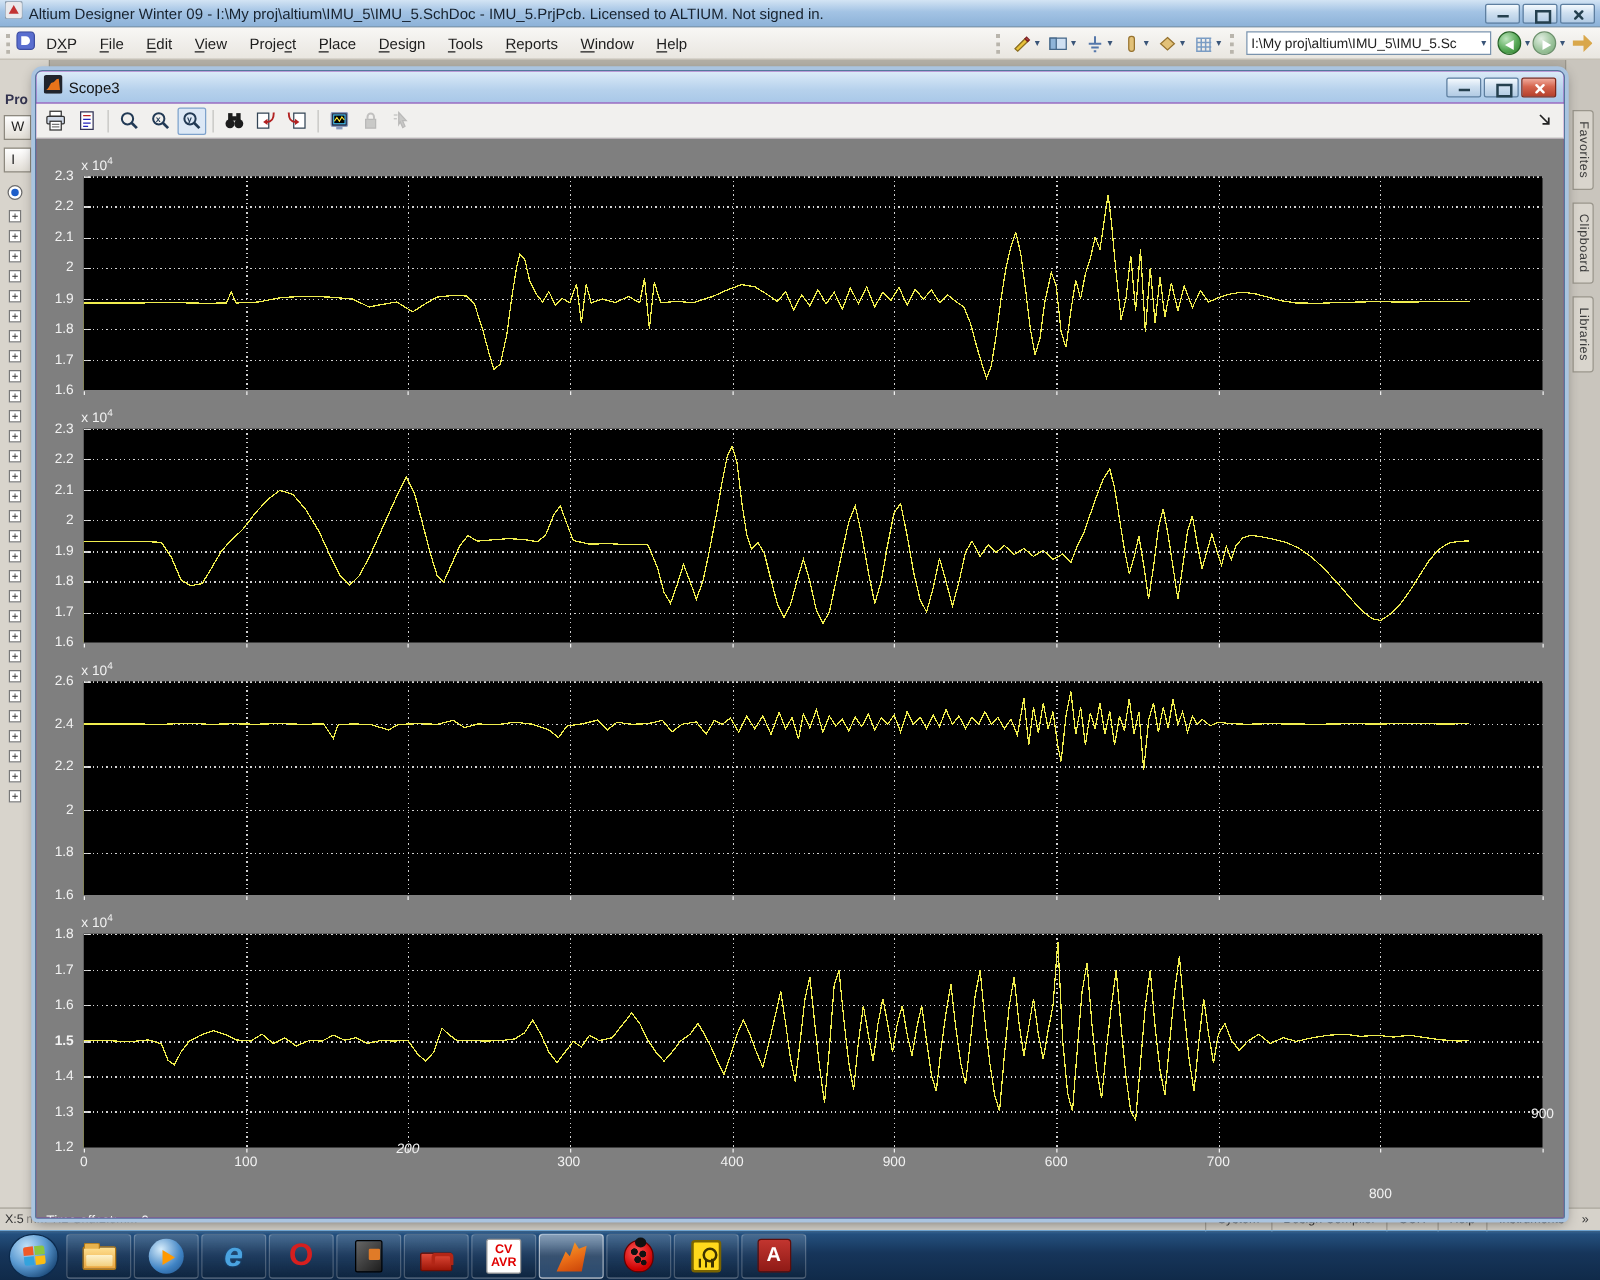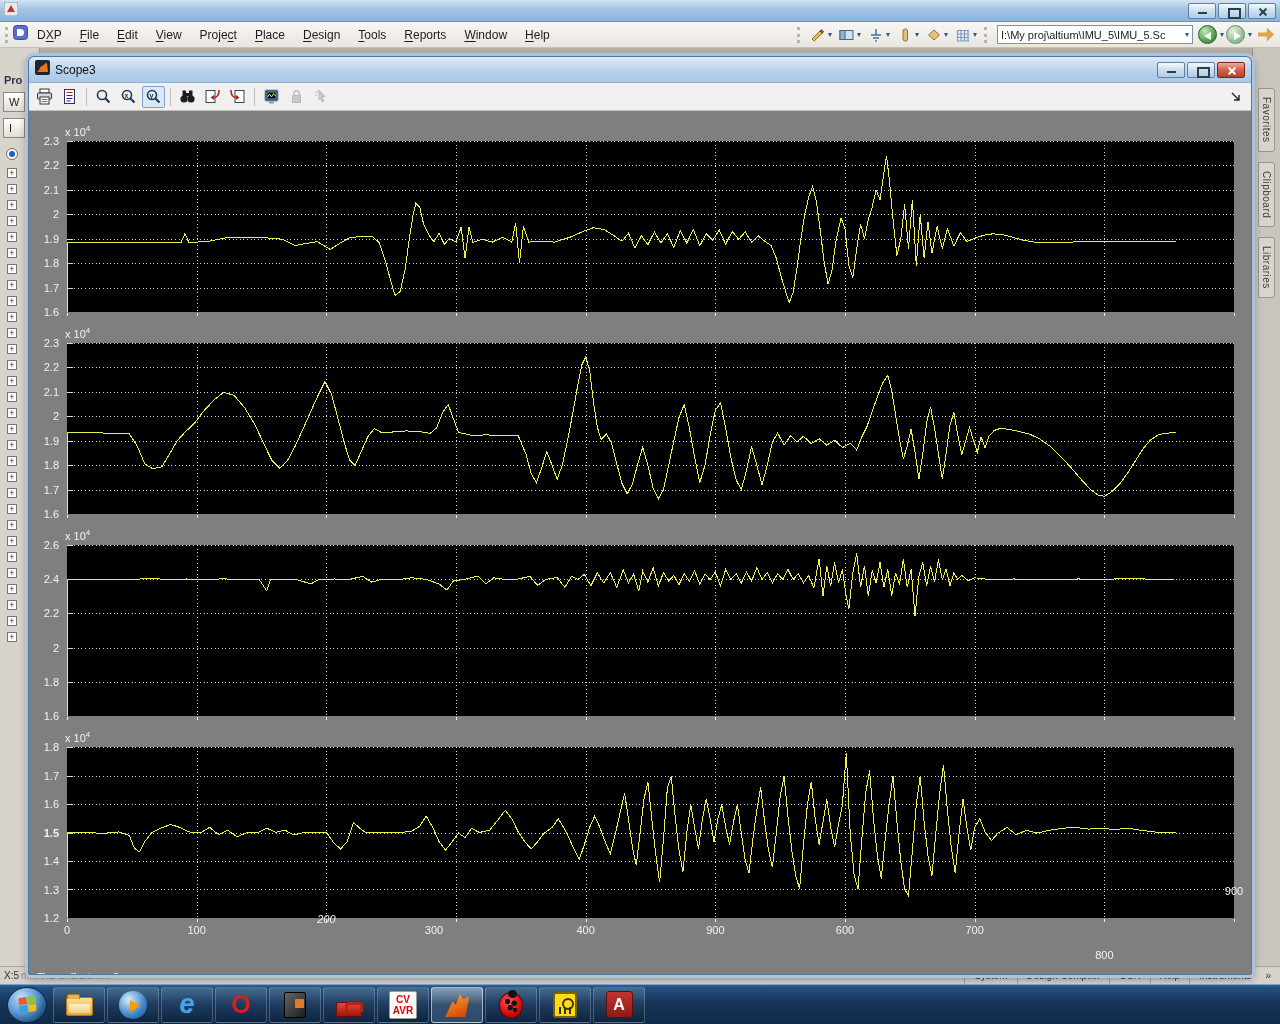--- a/index.html
+++ b/index.html
@@ -127,20 +127,21 @@
 <body>
 
 <div class="screen">
 
   <div class="alt-window">
     <div class="alt-titlebar">
       <span><svg width="14" height="14">
             <rect width="14" height="14" rx="2" fill="#e9e9ec" stroke="#8899aa"></rect>
             <path d="M3 10 L7 3 L11 10 Z" fill="#c23333"></path>
           </svg></span>
+      <span class="alt-title">Altium Designer Winter 09 - I:\My proj\altium\IMU_5\IMU_5.SchDoc - IMU_5.PrjPcb. Licensed to ALTIUM. Not signed in.</span>
       <span class="winbtns">
         <span class="wbtn g-min"></span>
         <span class="wbtn g-max"></span>
         <span class="wbtn g-x"></span>
       </span>
     </div>
 
     <div class="alt-menubar">
       <span class="grip"></span>
       <span><svg width="15" height="15">
@@ -557,21 +558,21 @@
         <div class="xtick" style="left: 427px; top: 808px;"></div>
         <div class="xtick" style="left: 557px; top: 808px;"></div>
         <div class="xtick" style="left: 686px; top: 808px;"></div>
         <div class="xtick" style="left: 816px; top: 808px;"></div>
         <div class="xtick" style="left: 946px; top: 808px;"></div>
         <div class="xtick" style="left: 1075px; top: 808px;"></div>
         <div class="xtick" style="left: 1205px; top: 808px;"></div>
         <div class="xlab" style="left: 18px; top: 813px;">0</div>
         <div class="xlab" style="left: 147.667px; top: 813px;">100</div>
         <div class="xlab" style="left: 277.333px; top: 802px; font-style: italic;">200</div>
-        <div class="xlab" style="left: 385px; top: 813px;">300</div>
+        <div class="xlab" style="left: 406px; top: 813px;">300</div>
         <div class="xlab" style="left: 536.667px; top: 813px;">400</div>
         <div class="xlab" style="left: 666.333px; top: 813px;">900</div>
         <div class="xlab" style="left: 796px; top: 813px;">600</div>
         <div class="xlab" style="left: 925.667px; top: 813px;">700</div>
         <div class="xlab" style="left: 1055.33px; top: 813px; margin-top: 25px;">800</div>
         <div class="xlab" style="left: 1185px; top: 774px;">900</div>
       </div>
   </div>
 
   <div class="taskbar">

